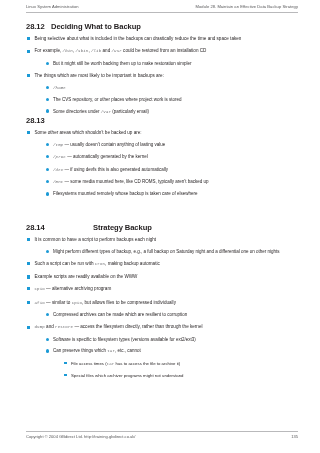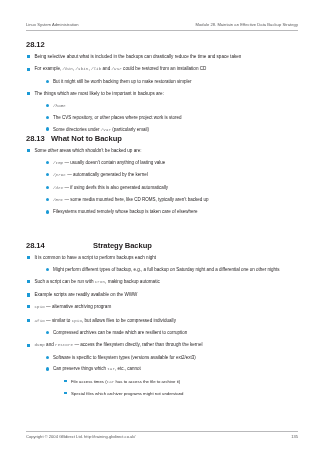--- a/index.html
+++ b/index.html
@@ -12,21 +12,21 @@
     background: #ffffff;
     font-family: "Liberation Sans", sans-serif;
     color: #231f20;
     overflow: hidden;
   }
   .page {
     position: relative;
     width: 320px;
     height: 453px;
     box-sizing: border-box;
-    padding: 22px 22px 0 26px;
+    padding: 4px 22px 0 26px;
   }
 
   
   .runhead {
     display: flex;
     justify-content: space-between;
     align-items: baseline;
     font-size: 4.1px;
     letter-spacing: 0.01em;
     color: #58585a;
@@ -133,20 +133,21 @@
 
 <div class="page">
 
   <div class="runhead">
     <span class="rh-left">Linux System Administration</span>
     <span class="rh-right">Module 28.  Maintain an Effective Data Backup Strategy</span>
   </div>
 
   <div class="sect s-28-12">
     <span class="num">28.12</span>
+    <span class="title">Deciding What to Backup</span>
   </div>
   <ul class="l1">
     <li class="lv1">
       <span class="txt">Being selective about what is included in the backups can drastically reduce the time and space taken</span>
     </li>
     <li class="lv1">
       <span class="txt"><span>For example, </span><span class="mono ital">/bin</span><span>, </span><span class="mono ital">/sbin</span><span>, </span><span class="mono ital">/lib</span><span> and </span><span class="mono ital">/usr</span><span> could be restored from an installation CD</span></span>
       <ul class="l2">
         <li class="lv2">
           <span class="txt">But it might still be worth backing them up to make restoration simpler</span>
@@ -164,21 +165,20 @@
         </li>
         <li class="lv2">
           <span class="txt"><span>Some directories under </span><span class="mono ital">/var</span><span> (particularly email)</span></span>
         </li>
       </ul>
     </li>
   </ul>
 
   <div class="sect s-28-13">
     <span class="num">28.13</span>
-    <span class="title">What Not to Backup</span>
   </div>
   <ul class="l1">
     <li class="lv1">
       <span class="txt">Some other areas which shouldn't be backed up are:</span>
       <ul class="l2">
         <li class="lv2">
           <span class="txt"><span class="mono ital">/tmp</span><span> — usually doesn't contain anything of lasting value</span></span>
         </li>
         <li class="lv2">
           <span class="txt"><span class="mono ital">/proc</span><span> — automatically generated by the kernel</span></span>

